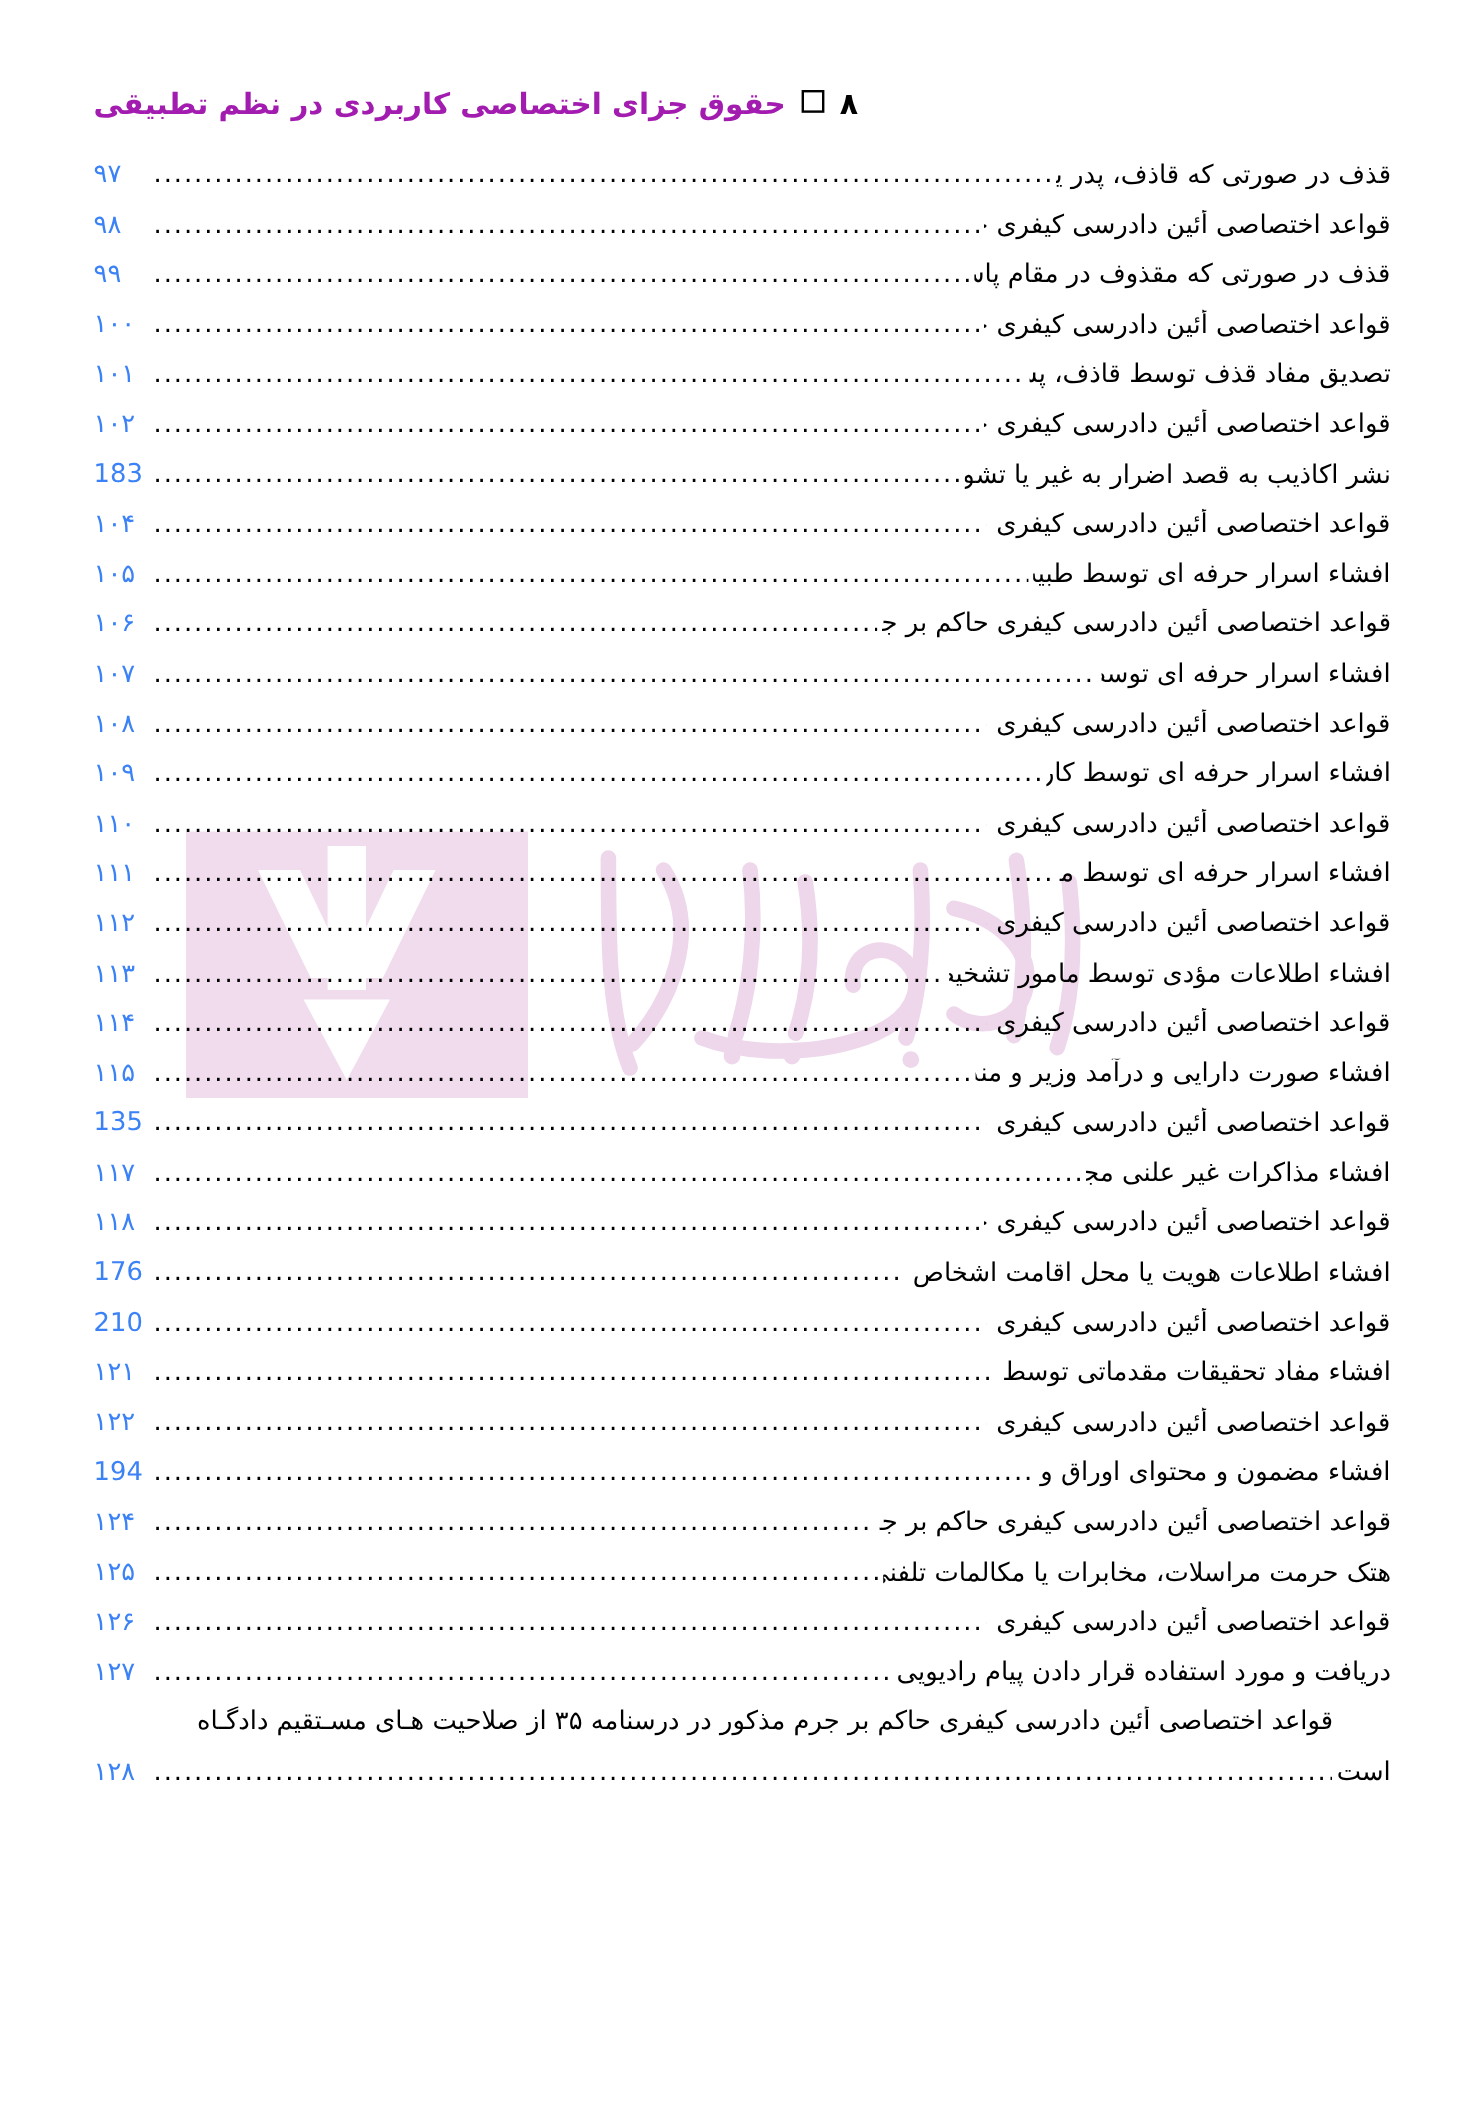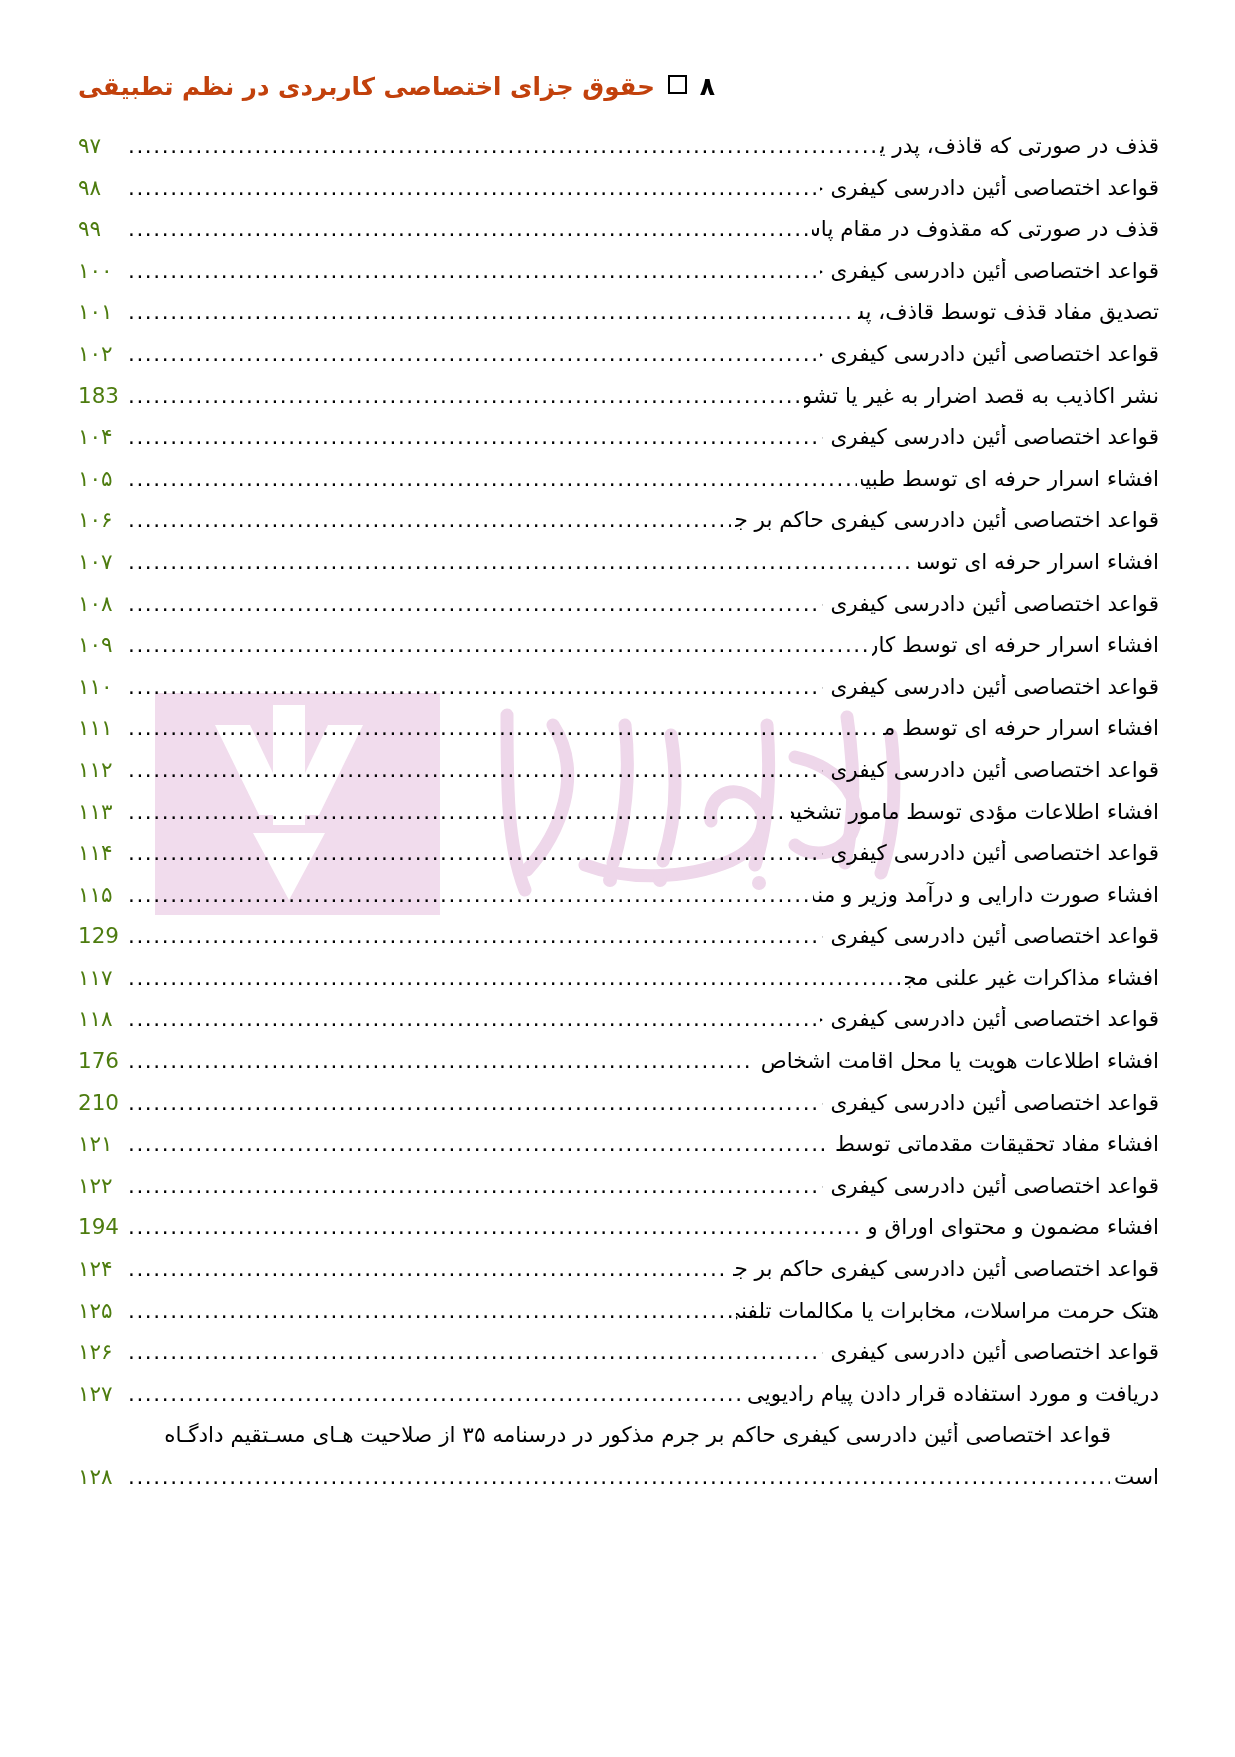--- a/index.html
+++ b/index.html
@@ -60,21 +60,21 @@
     margin-right: 13px;
     margin-left: 13px;
     align-self: center;
     position: relative;
     top: -2px;
   }
   .header-title {
     order: 1;
     font-size: 24.5px;
     font-weight: bold;
-    color: #c2410c;
+    color: #a21caf;
     letter-spacing: 0px;
     white-space: nowrap;
   }
   .header-row {
     display: flex;
     flex-direction: row-reverse;
     align-items: center;
     justify-content: flex-start;
     width: 100%;
   }
@@ -112,21 +112,21 @@
     color: #000;
     margin: 0 4px;
     direction: ltr;
     text-align: left;
     letter-spacing: 1.6px;
     min-width: 10px;
     line-height: 1;
   }
   .toc-page {
     font-size: 21.5px;
-    color: #4d7c0f;
+    color: #3b82f6;
     flex: 0 0 auto;
     text-align: left;
     direction: ltr;
     padding-left: 2px;
     min-width: 46px;
   }
 
   
   .toc-line.wrap-head .toc-title { margin-right: 48px; }
   .toc-line.wrap-tail { }
@@ -272,21 +272,21 @@
         <span class="toc-page">۱۱۴</span>
       </div>
       <div class="toc-line">
         <span class="toc-title">افشاء صورت دارایی و درآمد وزیر و مندرجات آن قبل از صدور کیفرخواست</span>
         <span class="toc-dots">............................................................................................................................................................</span>
         <span class="toc-page">۱۱۵</span>
       </div>
       <div class="toc-line">
         <span class="toc-title">قواعد اختصاصی أئین دادرسی کیفری حاکم بر جرم مذکور در درسنامه۲۹</span>
         <span class="toc-dots">............................................................................................................................................................</span>
-        <span class="toc-page">129</span>
+        <span class="toc-page">135</span>
       </div>
       <div class="toc-line">
         <span class="toc-title">افشاء مذاکرات غیر علنی مجلس شورای اسلامی</span>
         <span class="toc-dots">............................................................................................................................................................</span>
         <span class="toc-page">۱۱۷</span>
       </div>
       <div class="toc-line">
         <span class="toc-title">قواعد اختصاصی أئین دادرسی کیفری حاکم بر جرم مذکور در درسنامه ۳۰</span>
         <span class="toc-dots">............................................................................................................................................................</span>
         <span class="toc-page">۱۱۸</span>

